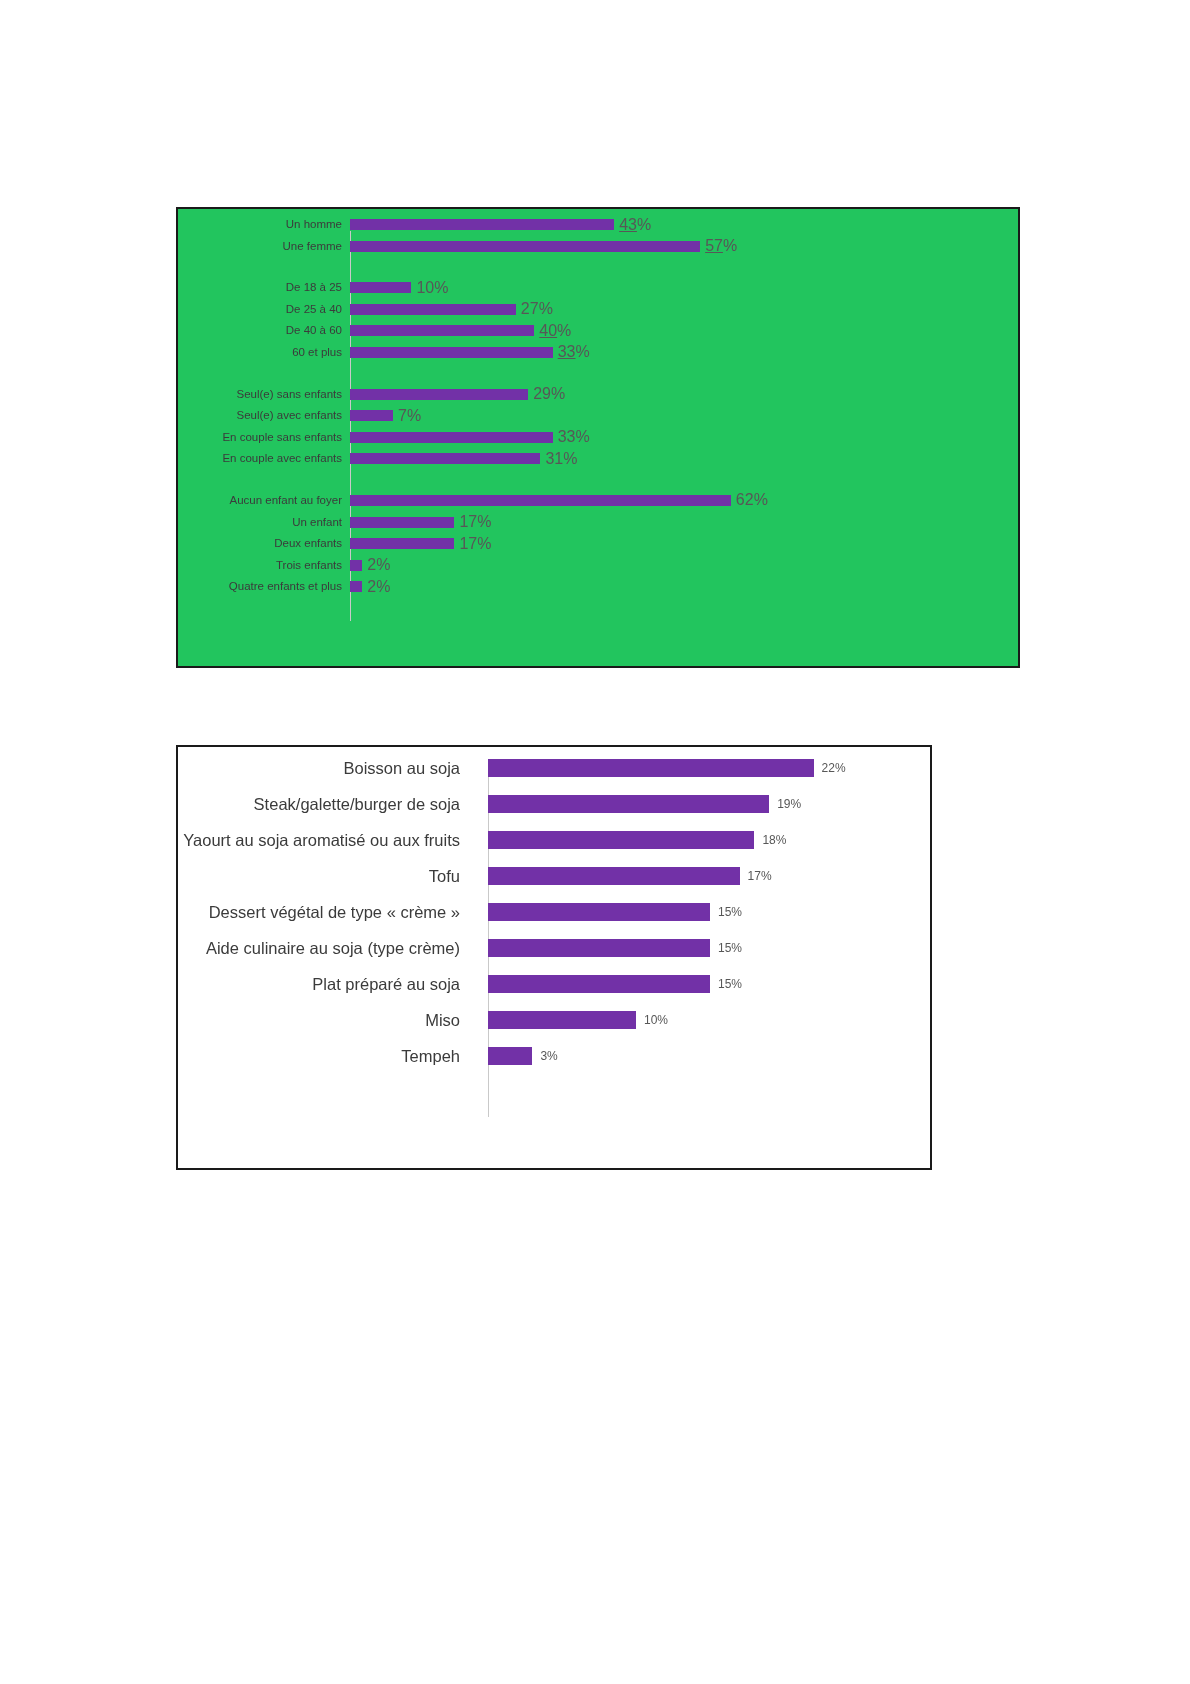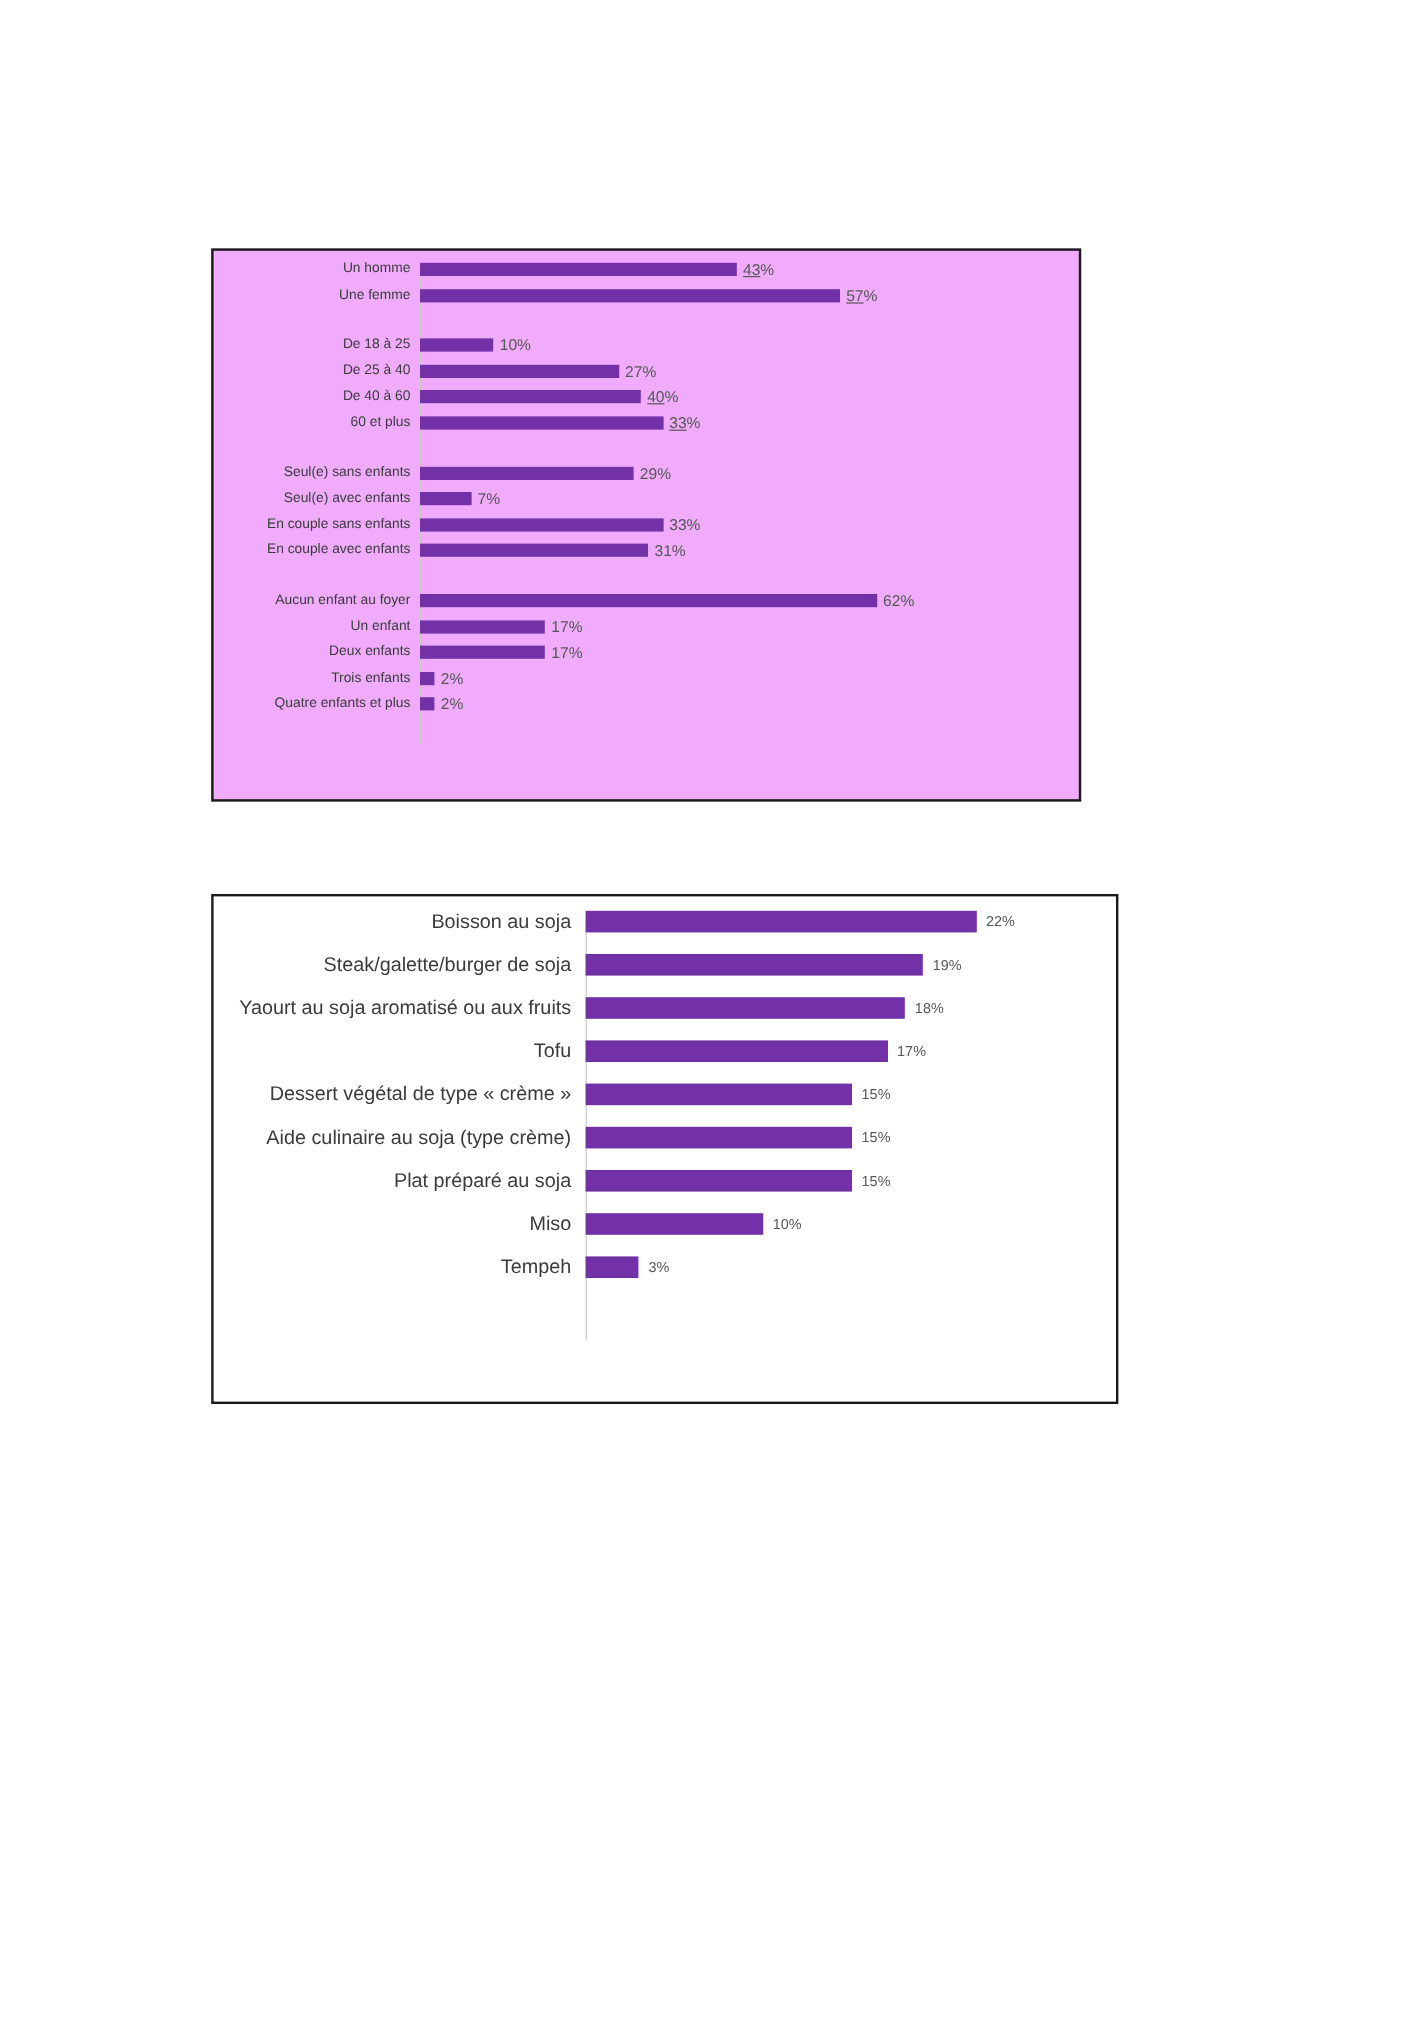--- a/index.html
+++ b/index.html
@@ -14,25 +14,25 @@
     font-family: "Liberation Sans", sans-serif;
     position: relative;
     overflow: hidden;
   }
 
   
   #chart-one-frame {
     position: absolute;
     left: 176px;
     top: 207px;
-    width: 725px;
+    width: 844px;
     height: 461px;
     border: 2px solid #1a1a1a;
     box-sizing: border-box;
-    background: #f0abfc;
+    background: #22c55e;
   }
   #chart-one-plot {
     position: absolute;
     left: 0;
     top: 10px;
     width: 100%;
     height: 420px;
   }
 
   
@@ -100,33 +100,33 @@
 
   
   #chart-one-plot .row-label {
     width: 172px;
     font-size: 11.5px;
     padding-right: 8px;
     line-height: 13px;
   }
   #chart-one-plot .bar-row { height: 11px; margin-bottom: 10.6px; }
   #chart-one-plot .bar-fill { height: 11px; }
-  #chart-one-plot .bar-value { font-size: 13px; padding-left: 5px; }
+  #chart-one-plot .bar-value { font-size: 16px; padding-left: 5px; }
   #chart-one-plot .spacer-row { height: 20px; }
   #chart-one-axis {
     left: 172px;
     top: 12px;
     height: 390px;
   }
 
   
   #chart-two-plot .row-label {
     width: 310px;
     font-size: 16.5px;
-    padding-right: 12px;
+    padding-right: 28px;
     line-height: 19px;
   }
   #chart-two-plot .bar-row { height: 18px; margin-bottom: 18px; }
   #chart-two-plot .bar-fill { height: 18px; }
   #chart-two-plot .bar-value { font-size: 12px; padding-left: 8px; }
   #chart-two-axis {
     left: 310px;
     top: 8px;
     height: 350px;
   }

